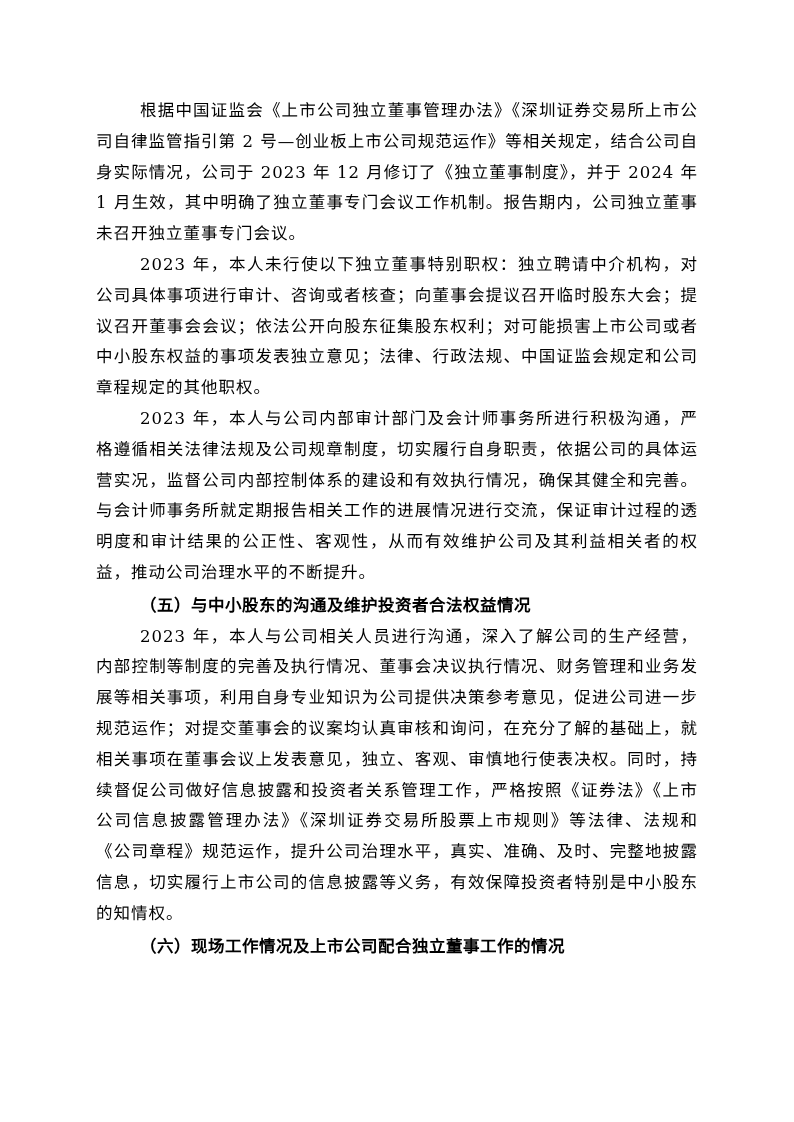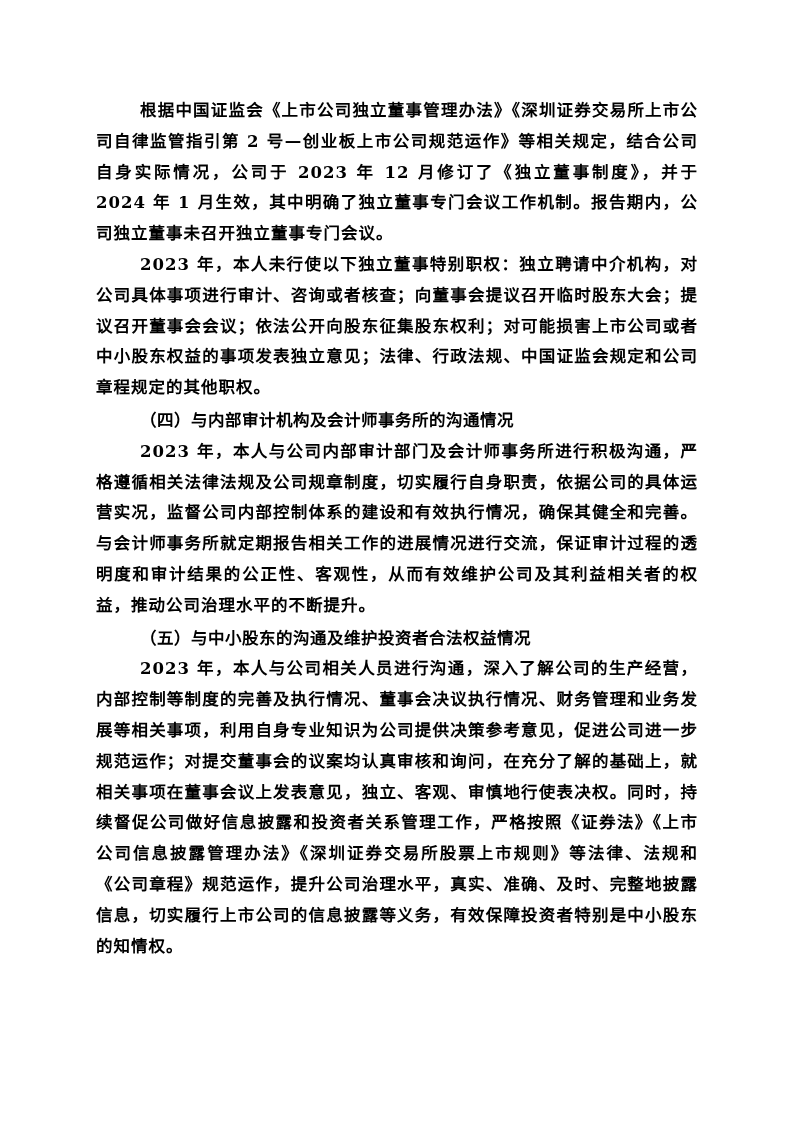--- a/index.html
+++ b/index.html
@@ -23,37 +23,36 @@
     color: #000000;
     font-family: "DejaVu Serif", "Liberation Serif", serif;
     font-size: 16.5px;
     line-height: 30.8px;
     letter-spacing: 1px;
     text-align: justify;
   }
   .doc-content p.para {
     margin: 0;
     text-indent: 44px;
-    font-weight: bold;
   }
   .doc-content h3.heading {
     margin: 2px 0 0 0;
     font-size: 16.5px;
     line-height: 30.8px;
     font-weight: 700;
     text-indent: 44px;
     font-family: "DejaVu Sans", "Liberation Sans", sans-serif;
     letter-spacing: 0.5px;
   }
 </style>
 </head>
 <body>
 
 <main class="page">
   <div class="doc-content" id="doc-content">
       <p class="para">根据中国证监会《上市公司独立董事管理办法》《深圳证券交易所上市公司自律监管指引第 2 号—创业板上市公司规范运作》等相关规定，结合公司自身实际情况，公司于 2023 年 12 月修订了《独立董事制度》，并于 2024 年 1 月生效，其中明确了独立董事专门会议工作机制。报告期内，公司独立董事未召开独立董事专门会议。</p>
       <p class="para">2023 年，本人未行使以下独立董事特别职权：独立聘请中介机构，对公司具体事项进行审计、咨询或者核查；向董事会提议召开临时股东大会；提议召开董事会会议；依法公开向股东征集股东权利；对可能损害上市公司或者中小股东权益的事项发表独立意见；法律、行政法规、中国证监会规定和公司章程规定的其他职权。</p>
-      <h3 class="heading">（四）与内部审计机构及会计师事务所的沟通情况</h3>
       <p class="para">2023 年，本人与公司内部审计部门及会计师事务所进行积极沟通，严格遵循相关法律法规及公司规章制度，切实履行自身职责，依据公司的具体运营实况，监督公司内部控制体系的建设和有效执行情况，确保其健全和完善。与会计师事务所就定期报告相关工作的进展情况进行交流，保证审计过程的透明度和审计结果的公正性、客观性，从而有效维护公司及其利益相关者的权益，推动公司治理水平的不断提升。</p>
       <h3 class="heading">（五）与中小股东的沟通及维护投资者合法权益情况</h3>
       <p class="para">2023 年，本人与公司相关人员进行沟通，深入了解公司的生产经营，内部控制等制度的完善及执行情况、董事会决议执行情况、财务管理和业务发展等相关事项，利用自身专业知识为公司提供决策参考意见，促进公司进一步规范运作；对提交董事会的议案均认真审核和询问，在充分了解的基础上，就相关事项在董事会议上发表意见，独立、客观、审慎地行使表决权。同时，持续督促公司做好信息披露和投资者关系管理工作，严格按照《证券法》《上市公司信息披露管理办法》《深圳证券交易所股票上市规则》等法律、法规和《公司章程》规范运作，提升公司治理水平，真实、准确、及时、完整地披露信息，切实履行上市公司的信息披露等义务，有效保障投资者特别是中小股东的知情权。</p>
+      <h3 class="heading">（六）现场工作情况及上市公司配合独立董事工作的情况</h3>
     </div>
 </main>
 
 </body></html>

